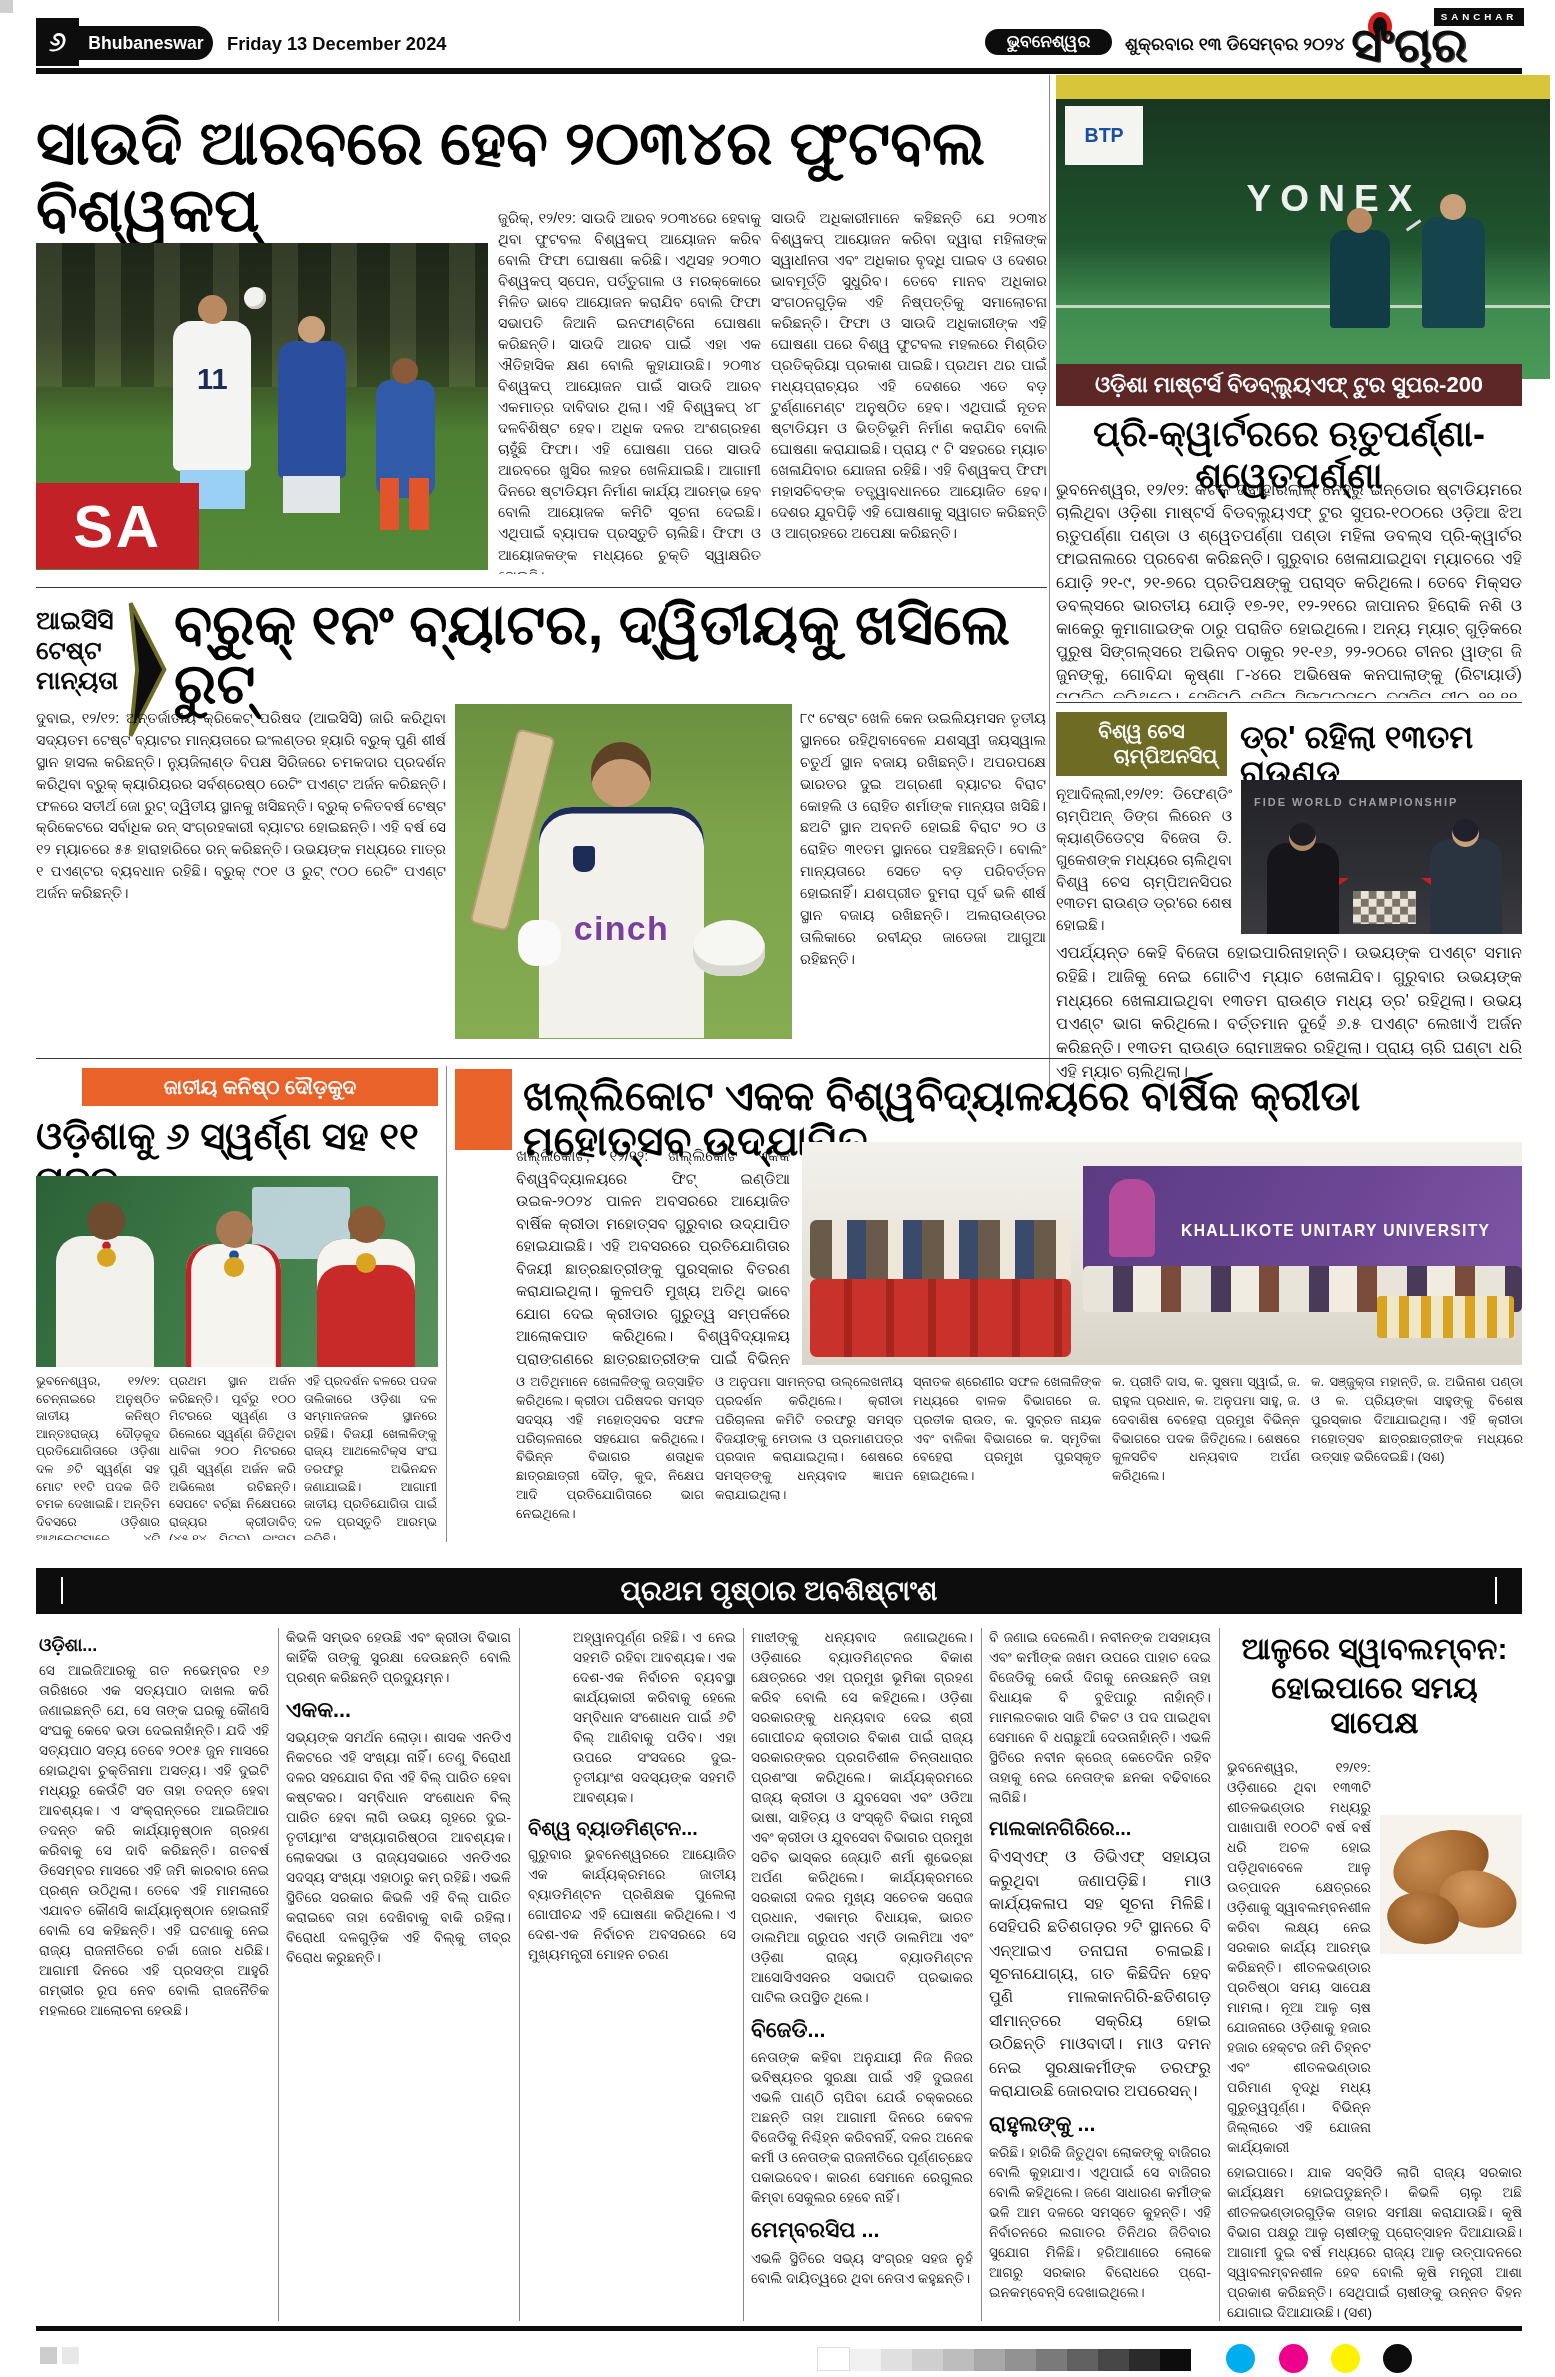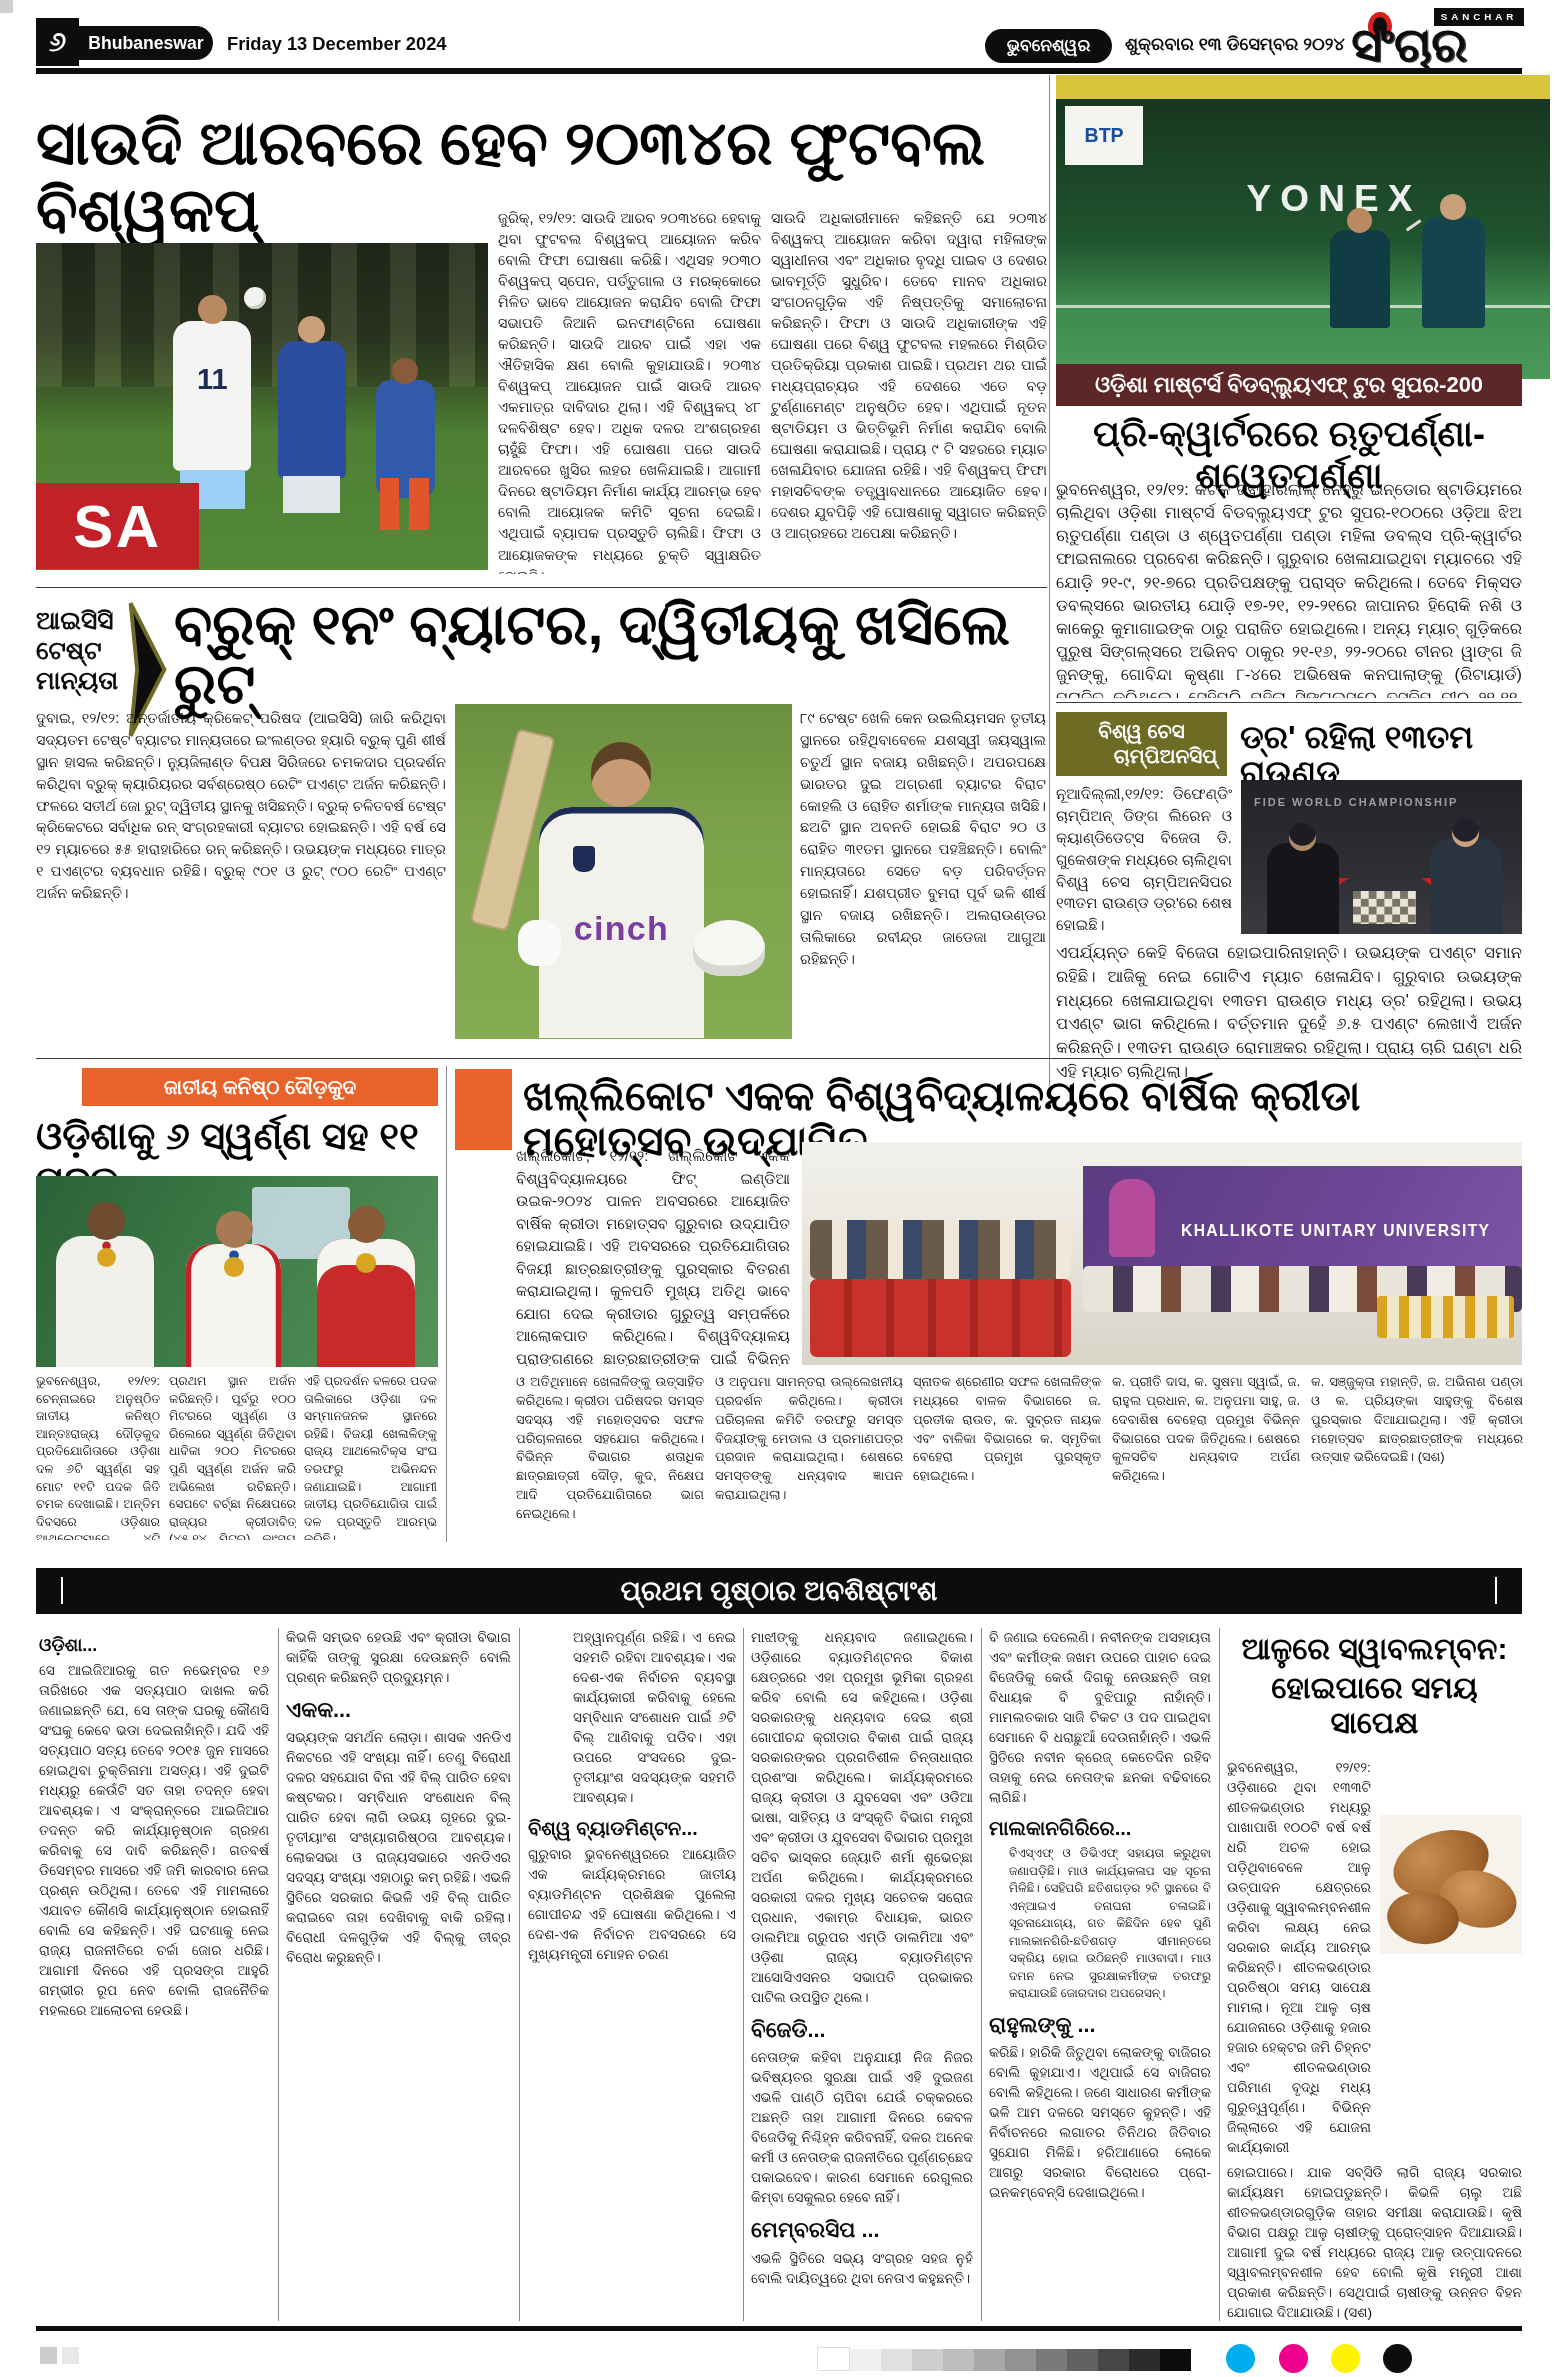--- a/index.html
+++ b/index.html
@@ -28,21 +28,21 @@
   <div class="abs" style="left:0;top:0;width:13px;height:13px;background:#cfcfcf;"></div>
 
   <div class="abs blk ctr" style="left:36px;top:18.3px;width:43px;height:48px;">
     <span class="wht bold" style="font-size:27.4px;">୬</span>
   </div>
   <div class="abs blk ctr" style="left:79px;top:26px;width:134px;height:34px;border-radius:0 17px 17px 0;">
     <span class="wht bold" style="font-size:17.6px;">Bhubaneswar</span>
   </div>
   <div class="abs bold" style="left:227px;top:33px;font-size:18.3px;">Friday 13 December 2024</div>
 
-  <div class="abs blk ctr" style="left:985px;top:29px;width:127px;height:34px;border-radius:17px;align-items:center;">
+  <div class="abs blk ctr" style="left:985px;top:29px;width:127px;height:26px;border-radius:17px;align-items:center;">
     <span class="wht bold" style="font-size:17px;">ଭୁବନେଶ୍ୱର</span>
   </div>
   <div class="abs bold" style="left:1125px;top:34px;font-size:17.6px;">ଶୁକ୍ରବାର ୧୩ ଡିସେମ୍ବର ୨୦୨୪</div>
 
   <div class="abs" style="left:1346px;top:5.2px;width:178px;height:63px;">
     <div class="abs blk ctr" style="right:0;top:2.6px;width:90px;height:18.3px;">
       <span class="wht" style="font-size:9.8px;letter-spacing:3.9px;font-weight:bold;">SANCHAR</span>
     </div>
     <div class="abs" style="left:22px;top:6.5px;width:14.4px;height:19.6px;border:5.2px solid #d91e1e;border-radius:50%;background:#0d0d0d;"></div>
     <div class="abs bold" style="left:5.2px;top:11.8px;font-size:47px;color:#0d0d0d;text-shadow:1.3px 1.3px 0 #444;">ସଂଚାର</div>
@@ -239,21 +239,21 @@
     <div class="od" style="font-size:13.7px;">ମାଝୀଙ୍କୁ ଧନ୍ୟବାଦ ଜଣାଇଥିଲେ। ଓଡ଼ିଶାରେ ବ୍ୟାଡମିଣ୍ଟନର ବିକାଶ କ୍ଷେତ୍ରରେ ଏହା ପ୍ରମୁଖ ଭୂମିକା ଗ୍ରହଣ କରିବ ବୋଲି ସେ କହିଥିଲେ। ଓଡ଼ିଶା ସରକାରଙ୍କୁ ଧନ୍ୟବାଦ ଦେଇ ଶ୍ରୀ ଗୋପୀଚନ୍ଦ କ୍ରୀଡାର ବିକାଶ ପାଇଁ ରାଜ୍ୟ ସରକାରଙ୍କର ପ୍ରଗତିଶୀଳ ଚିନ୍ତାଧାରାର ପ୍ରଶଂସା କରିଥିଲେ। କାର୍ଯ୍ୟକ୍ରମରେ ରାଜ୍ୟ କ୍ରୀଡା ଓ ଯୁବସେବା ଏବଂ ଓଡିଆ ଭାଷା, ସାହିତ୍ୟ ଓ ସଂସ୍କୃତି ବିଭାଗ ମନ୍ତ୍ରୀ ଏବଂ କ୍ରୀଡା ଓ ଯୁବସେବା ବିଭାଗର ପ୍ରମୁଖ ସଚିବ ଭାସ୍କର ଜ୍ୟୋତି ଶର୍ମା ଶୁଭେଚ୍ଛା ଅର୍ପଣ କରିଥିଲେ। କାର୍ଯ୍ୟକ୍ରମରେ ସରକାରୀ ଦଳର ମୁଖ୍ୟ ସଚେତକ ସରୋଜ ପ୍ରଧାନ, ଏକାମ୍ର ବିଧାୟକ, ଭାରତ ଡାଲମିଆ ଗ୍ରୁପର ଏମ୍ଡି ଡାଲମିଆ ଏବଂ ଓଡ଼ିଶା ରାଜ୍ୟ ବ୍ୟାଡମିଣ୍ଟନ ଆସୋସିଏସନର ସଭାପତି ପ୍ରଭାକର ପାଟିଲ ଉପସ୍ଥିତ ଥିଲେ।</div>
     <div class="colhead2">ବିଜେଡି...</div>
     <div class="od" style="font-size:13.7px;">ନେତାଙ୍କ କହିବା ଅନୁଯାୟୀ ନିଜ ନିଜର ଭବିଷ୍ୟତର ସୁରକ୍ଷା ପାଇଁ ଏହି ଦୁଇଜଣ ଏଭଳି ପାଣ୍ଠି ଚାପିବା ଯେଉଁ ଚକ୍କରରେ ଅଛନ୍ତି ତାହା ଆଗାମୀ ଦିନରେ କେବଳ ବିଜେଡିକୁ ନିଶ୍ଚିହ୍ନ କରିବନାହିଁ, ଦଳର ଅନେକ କର୍ମୀ ଓ ନେତାଙ୍କ ରାଜନୀତିରେ ପୂର୍ଣ୍ଣଚ୍ଛେଦ ପକାଇଦେବ। କାରଣ ସେମାନେ ରେଗୁଲର କିମ୍ବା ସେକୁଲର ହେବେ ନାହିଁ।</div>
     <div class="colhead2">ମେମ୍ବରସିପ ...</div>
     <div class="od" style="font-size:13.7px;">ଏଭଳି ସ୍ଥିତିରେ ସଭ୍ୟ ସଂଗ୍ରହ ସହଜ ନୁହଁ ବୋଲି ଦାୟିତ୍ୱରେ ଥିବା ନେତାଏ କହୁଛନ୍ତି।</div>
   </div>
 
   <div class="abs" style="left:989px;top:1628px;width:222px;height:693px;overflow:hidden;">
     <div class="od" style="font-size:13.7px;">ବି ଜଣାଇ ଦେଲେଣି। ନବୀନଙ୍କ ଅସହାୟତା ଏବଂ କର୍ମୀଙ୍କ ଜଖମ ଉପରେ ପାହାଚ ଦେଇ ବିଜେଡିକୁ କେଉଁ ଦିଗକୁ ନେଉଛନ୍ତି ତାହା ବିଧାୟକ ବି ବୁଝିପାରୁ ନାହାଁନ୍ତି। ମାମଲତକାର ସାଜି ଟିକଟ ଓ ପଦ ପାଇଥିବା ସେମାନେ ବି ଧରାଛୁଆଁ ଦେଉନାହାଁନ୍ତି। ଏଭଳି ସ୍ଥିତିରେ ନବୀନ କ୍ରେଜ୍ କେତେଦିନ ରହିବ ତାହାକୁ ନେଇ ନେତାଙ୍କ ଛନକା ବଢିବାରେ ଲାଗିଛି।</div>
     <div class="colhead2" style="font-size:20px;">ମାଲକାନଗିରିରେ...</div>
-    <div class="od" style="font-size:12px;margin-left:20px;">ବିଏସ୍ଏଫ୍ ଓ ଡିଭିଏଫ୍ ସହାୟତା କରୁଥିବା ଜଣାପଡ଼ିଛି। ମାଓ କାର୍ଯ୍ୟକଳାପ ସହ ସୂଚନା ମିଳିଛି। ସେହିପରି ଛତିଶଗଡ଼ର ୨ଟି ସ୍ଥାନରେ ବି ଏନ୍ଆଇଏ ତନାଘନା ଚଳାଇଛି। ସୂଚନାଯୋଗ୍ୟ, ଗତ କିଛିଦିନ ହେବ ପୁଣି ମାଲକାନଗିରି-ଛତିଶଗଡ଼ ସୀମାନ୍ତରେ ସକ୍ରିୟ ହୋଇ ଉଠିଛନ୍ତି ମାଓବାଦୀ। ମାଓ ଦମନ ନେଇ ସୁରକ୍ଷାକର୍ମୀଙ୍କ ତରଫରୁ କରାଯାଉଛି ଜୋରଦାର ଅପରେସନ୍।</div>
+    <div class="od" style="font-size:16px;">ବିଏସ୍ଏଫ୍ ଓ ଡିଭିଏଫ୍ ସହାୟତା କରୁଥିବା ଜଣାପଡ଼ିଛି। ମାଓ କାର୍ଯ୍ୟକଳାପ ସହ ସୂଚନା ମିଳିଛି। ସେହିପରି ଛତିଶଗଡ଼ର ୨ଟି ସ୍ଥାନରେ ବି ଏନ୍ଆଇଏ ତନାଘନା ଚଳାଇଛି। ସୂଚନାଯୋଗ୍ୟ, ଗତ କିଛିଦିନ ହେବ ପୁଣି ମାଲକାନଗିରି-ଛତିଶଗଡ଼ ସୀମାନ୍ତରେ ସକ୍ରିୟ ହୋଇ ଉଠିଛନ୍ତି ମାଓବାଦୀ। ମାଓ ଦମନ ନେଇ ସୁରକ୍ଷାକର୍ମୀଙ୍କ ତରଫରୁ କରାଯାଉଛି ଜୋରଦାର ଅପରେସନ୍।</div>
     <div class="colhead2">ରାହୁଲଙ୍କୁ ...</div>
     <div class="od" style="font-size:13.7px;">କରିଛି। ହାରିକି ଜିତୁଥିବା ଲୋକଙ୍କୁ ବାଜିଗର ବୋଲି କୁହାଯାଏ। ଏଥିପାଇଁ ସେ ବାଜିଗର ବୋଲି କହିଥିଲେ। ଜଣେ ସାଧାରଣ କର୍ମୀଙ୍କ ଭଳି ଆମ ଦଳରେ ସମସ୍ତେ କୁହନ୍ତି। ଏହି ନିର୍ବାଚନରେ ଲଗାତର ତିନିଥର ଜିତିବାର ସୁଯୋଗ ମିଳିଛି। ହରିଆଣାରେ ଲୋକେ ଆଗରୁ ସରକାର ବିରୋଧରେ ପ୍ରୋ-ଇନକମ୍ବେନ୍ସି ଦେଖାଇଥିଲେ।</div>
   </div>
 
   <div class="abs" style="left:1227px;top:1628px;width:295px;height:693px;overflow:hidden;">
     <div class="headline" style="font-size:30px;text-align:center;margin-top:3.9px;">ଆଳୁରେ ସ୍ୱାବଲମ୍ବନ:</div>
     <div class="headline" style="font-size:30px;text-align:center;margin-top:3.9px;">ହୋଇପାରେ ସମୟ ସାପେକ୍ଷ</div>
     <div style="position:relative;margin-top:17px;">
       <div class="photo" style="float:right;width:142px;height:139px;margin:57px 0 6.5px 9.1px;background:#f6f3ec;position:relative;">
         <div class="abs" style="left:11.8px;top:17px;width:98px;height:63px;border-radius:50%;background:radial-gradient(circle at 35% 35%,#c98f52,#a0642c 70%,#7d4a1e);transform:rotate(-18deg);"></div>

